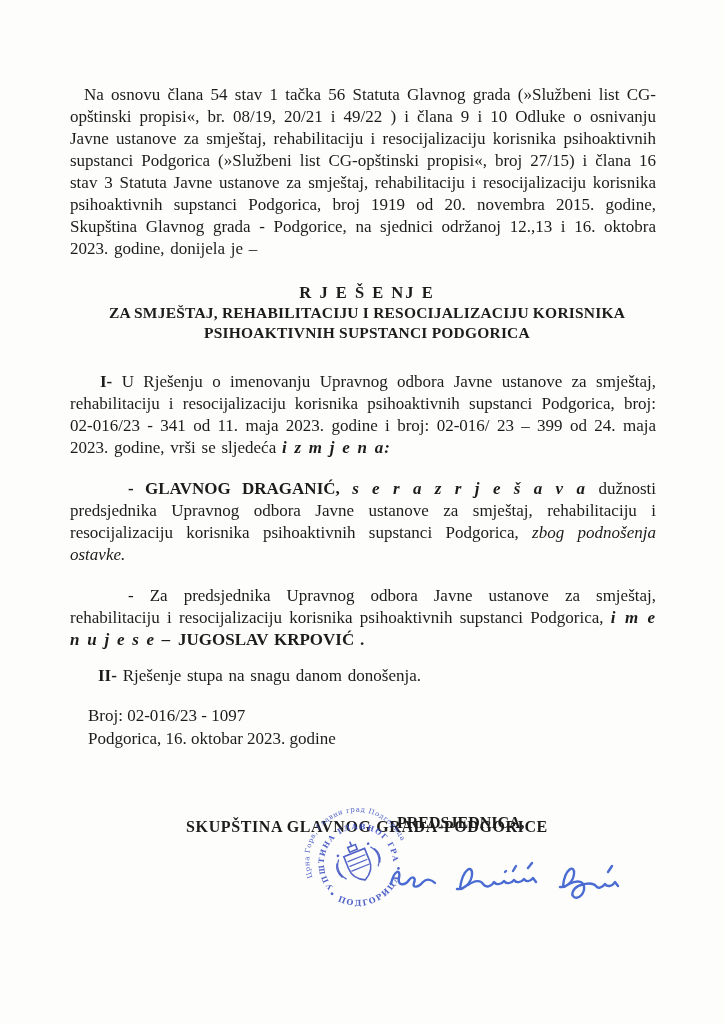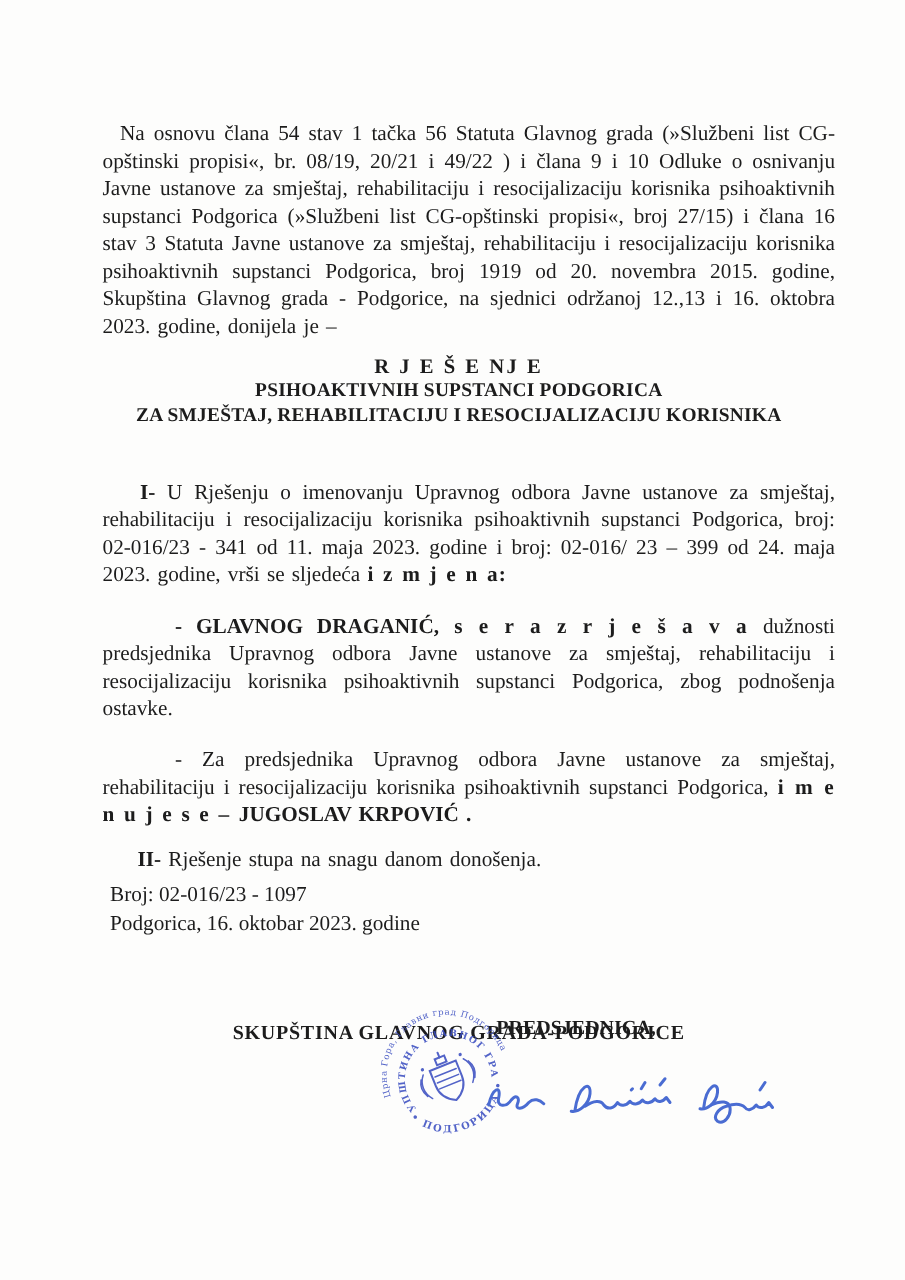--- a/index.html
+++ b/index.html
@@ -14,31 +14,31 @@
     position:relative;
     width:724px;height:1024px;
     margin:0 auto;
     background:var(--paper-color);
     font-family:"Liberation Serif","DejaVu Serif",serif;
     color:var(--text-color);
     overflow:hidden;
   }
   .para{
     position:absolute;left:70px;width:586px;
-    margin:12px;
+    margin:0;
     font-size:17px;line-height:22px;
     text-align:justify;
     word-spacing:1.5px;
   }
   .center-block{
     position:absolute;left:70px;width:586px;
     text-align:center;margin:4px;
   }
   .b{font-weight:bold;}
-  .i{}
+  .i{font-style:italic;}
   .sp{letter-spacing:1px;}
   .doc-title{
     font-weight:bold;font-size:16.5px;letter-spacing:2px;line-height:20px;
   }
   .doc-subtitle{
     font-weight:bold;font-size:15.5px;line-height:19.5px;letter-spacing:.2px;
   }
   .num-block{
     position:absolute;left:84px;margin:4px;
     font-size:17px;line-height:22.5px;
@@ -73,22 +73,22 @@
 </style>
 </head>
 <body>
 
 <div class="page">
 
   <p class="para" style="top:84px;text-indent:14px;">Na osnovu člana 54 stav 1 tačka 56 Statuta Glavnog grada (»Službeni list CG-opštinski propisi«, br. 08/19, 20/21 i 49/22 ) i člana 9  i 10 Odluke o osnivanju Javne ustanove za smještaj, rehabilitaciju i resocijalizaciju korisnika psihoaktivnih supstanci Podgorica (»Službeni list CG-opštinski propisi«, broj 27/15) i člana 16 stav 3 Statuta Javne ustanove za smještaj, rehabilitaciju i resocijalizaciju korisnika psihoaktivnih supstanci Podgorica, broj 1919 od 20. novembra 2015. godine, Skupština Glavnog grada - Podgorice, na sjednici održanoj 12.,13 i 16. oktobra 2023. godine, donijela je –</p>
 
   <div class="center-block" style="top:279px;">
     <div class="doc-title">R J E Š E NJ E</div>
+    <div class="doc-subtitle">ZA SMJEŠTAJ, REHABILITACIJU I RESOCIJALIZACIJU KORISNIKA</div>
     <div class="doc-subtitle">PSIHOAKTIVNIH SUPSTANCI PODGORICA</div>
-    <div class="doc-subtitle">ZA SMJEŠTAJ, REHABILITACIJU I RESOCIJALIZACIJU KORISNIKA</div>
   </div>
 
   <p class="para" style="top:371px;text-indent:30px;">
     <span class="b">I-</span><span> U Rješenju o imenovanju Upravnog odbora  Javne ustanove za smještaj, rehabilitaciju i resocijalizaciju korisnika psihoaktivnih supstanci Podgorica, broj: 02-016/23 - 341 od 11. maja 2023. godine i broj: 02-016/ 23 – 399 od 24. maja 2023. godine, vrši se sljedeća  </span><span class="b i sp">i z m j e n a:</span>
   </p>
 
   <p class="para" style="top:478px;text-indent:58px;">
     <span class="b">- GLAVNOG DRAGANIĆ,</span><span class="b i sp"> s e   r a z r j e š a v a </span><span> dužnosti predsjednika Upravnog odbora Javne ustanove za smještaj, rehabilitaciju i resocijalizaciju korisnika psihoaktivnih supstanci Podgorica, </span><span class="i">zbog podnošenja ostavke.</span>
   </p>
 

